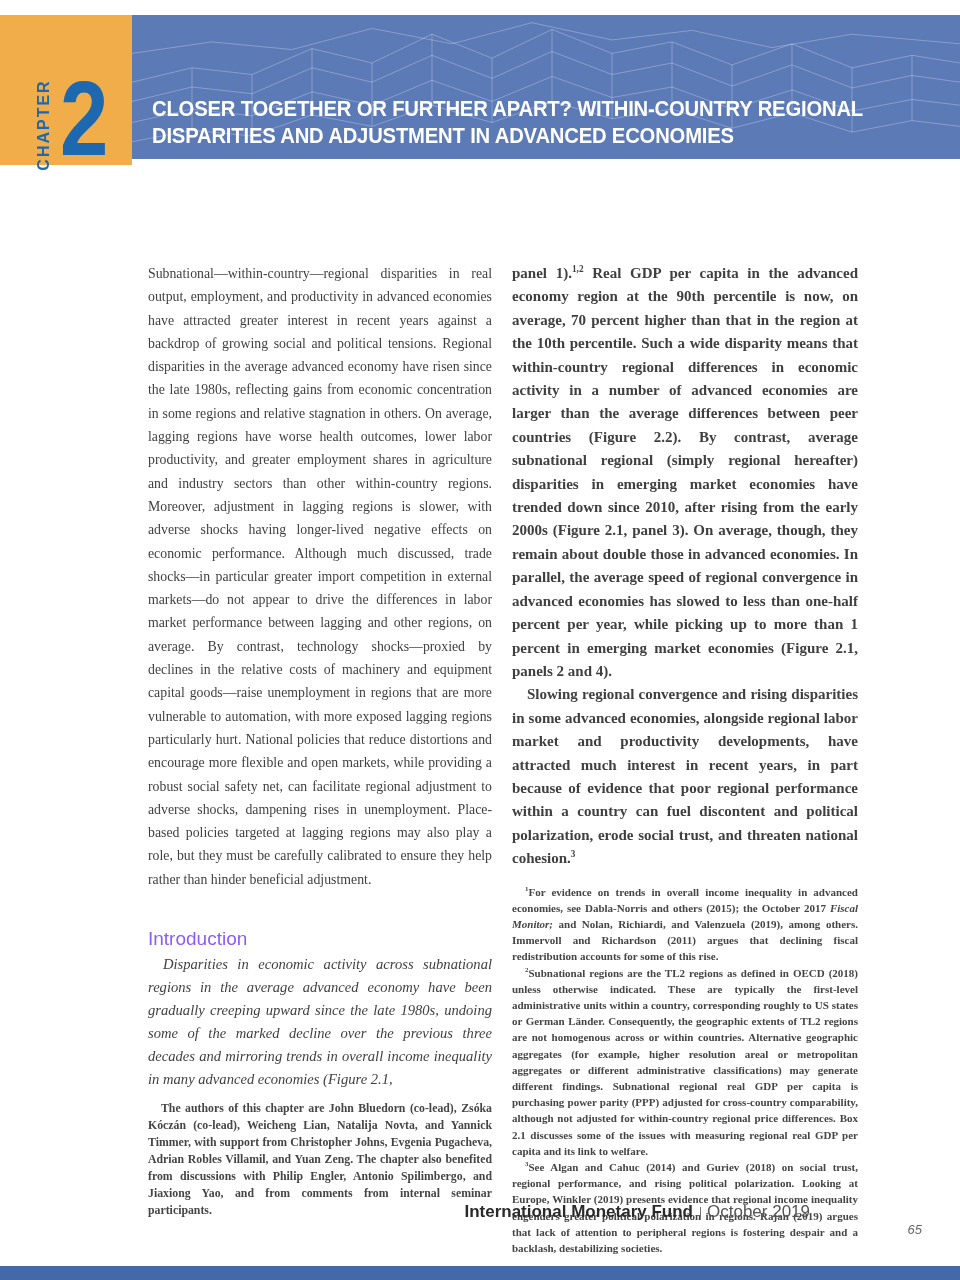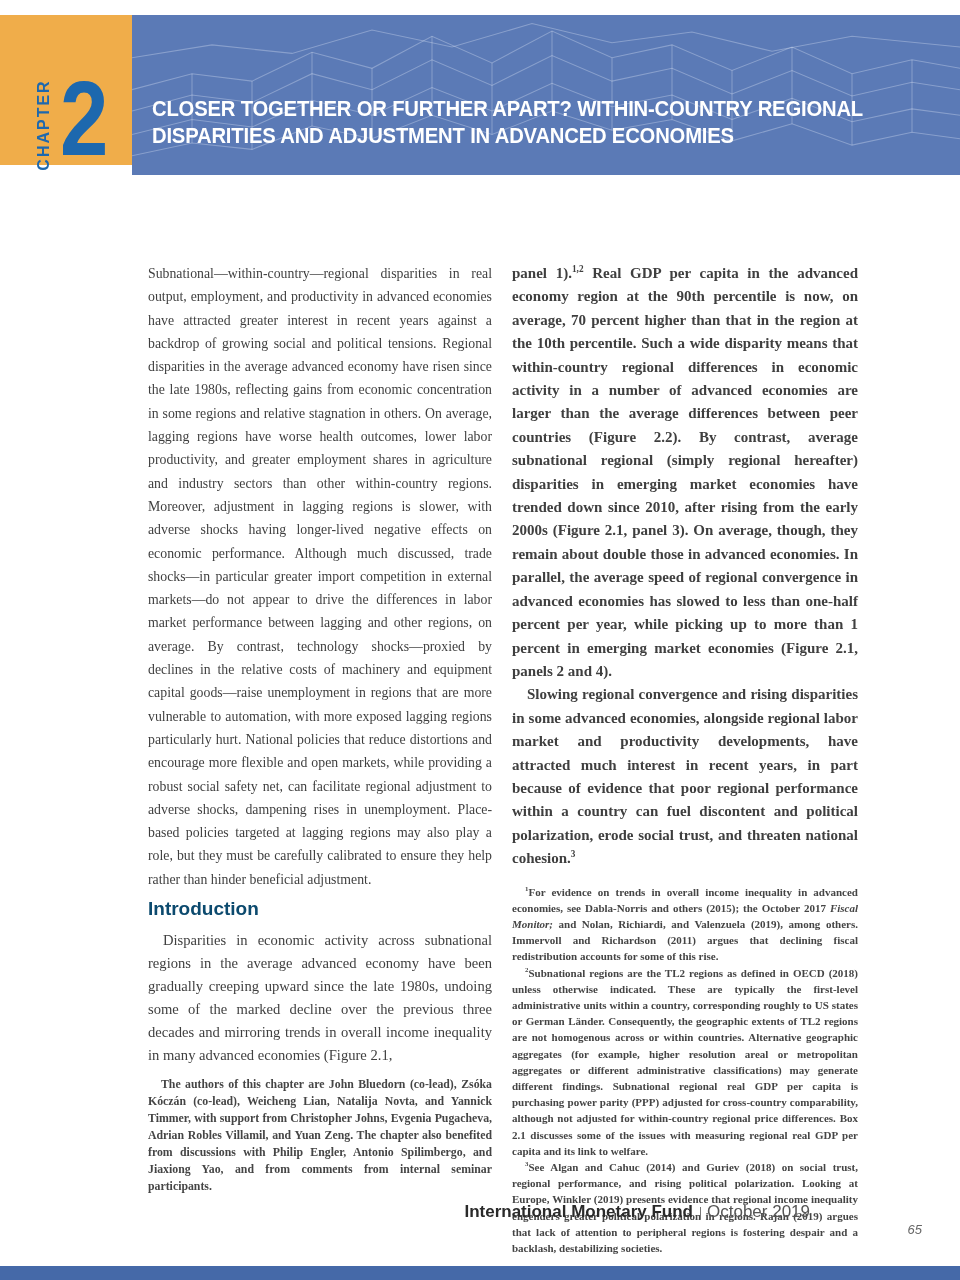--- a/index.html
+++ b/index.html
@@ -8,32 +8,32 @@
 
   
   .header{position:absolute;left:0;top:15px;width:960px;height:150px;}
   .chapter-tab{position:absolute;left:0;top:0;width:132px;height:150px;background:#f0ad4a;}
   .chapter-label{position:absolute;left:44px;top:110px;transform:translate(-50%,-50%) rotate(-90deg);
     font-family:"Liberation Sans",sans-serif;font-weight:bold;font-size:16px;letter-spacing:2px;
     color:#1d68ae;white-space:nowrap;}
   .chapter-num{position:absolute;left:60px;top:50px;line-height:1;
     font-family:"Liberation Sans",sans-serif;font-weight:bold;font-size:106px;color:#1d68ae;
     transform:scaleX(.82);transform-origin:left top;}
-  .banner{position:absolute;left:132px;top:0;width:828px;height:160px;background:#5b7ab6;overflow:hidden;}
+  .banner{position:absolute;left:132px;top:0;width:828px;height:144px;background:#5b7ab6;overflow:hidden;}
   .banner svg{position:absolute;left:0;top:0;width:100%;height:100%;}
   .title{position:absolute;left:20px;top:80px;color:#ffffff;
     font-family:"Liberation Sans",sans-serif;font-weight:bold;font-size:22px;line-height:27px;
     letter-spacing:-0.2px;transform:scaleX(.92);transform-origin:left top;white-space:nowrap;}
 
   
   .col-left{position:absolute;left:148px;top:262px;width:344px;color:#3f3f3f;}
   .col-right{position:absolute;left:512px;top:262px;width:346px;color:#3f3f3f;font-weight:bold;}
   .lead{font-size:13.8px;line-height:23.3px;text-align:justify;hyphens:auto;}
-  .intro-h{margin-top:7px;font-family:"Liberation Sans",sans-serif;font-weight:bold;font-size:19px;color:#0c4a6e;}
-  .intro-p{margin-top:9px;font-size:14.6px;line-height:23px;text-align:justify;text-indent:15px;hyphens:auto;}
+  .intro-h{margin-top:37px;font-family:"Liberation Sans",sans-serif;font-weight:normal;font-size:19px;color:#8b5cf6;}
+  .intro-p{margin-top:3px;font-size:14.6px;line-height:23px;text-align:justify;text-indent:15px;hyphens:auto;font-style:italic;}
   .authors{margin-top:9px;font-size:11.8px;line-height:17px;text-align:justify;text-indent:13px;color:#454545;hyphens:auto;font-weight:bold;}
   .bodyp{font-size:15px;line-height:23.4px;text-align:justify;hyphens:auto;}
   .bodyp.indent{text-indent:15px;}
   .fns{margin-top:13px;font-size:11px;line-height:16.2px;color:#454545;}
   .fn{text-align:justify;text-indent:13px;hyphens:auto;}
   sup{font-size:.62em;vertical-align:super;line-height:0;}
   .ital{font-style:italic;}
 
   
   .footer-pub{position:absolute;top:1202px;right:150px;font-family:"Liberation Sans",sans-serif;

